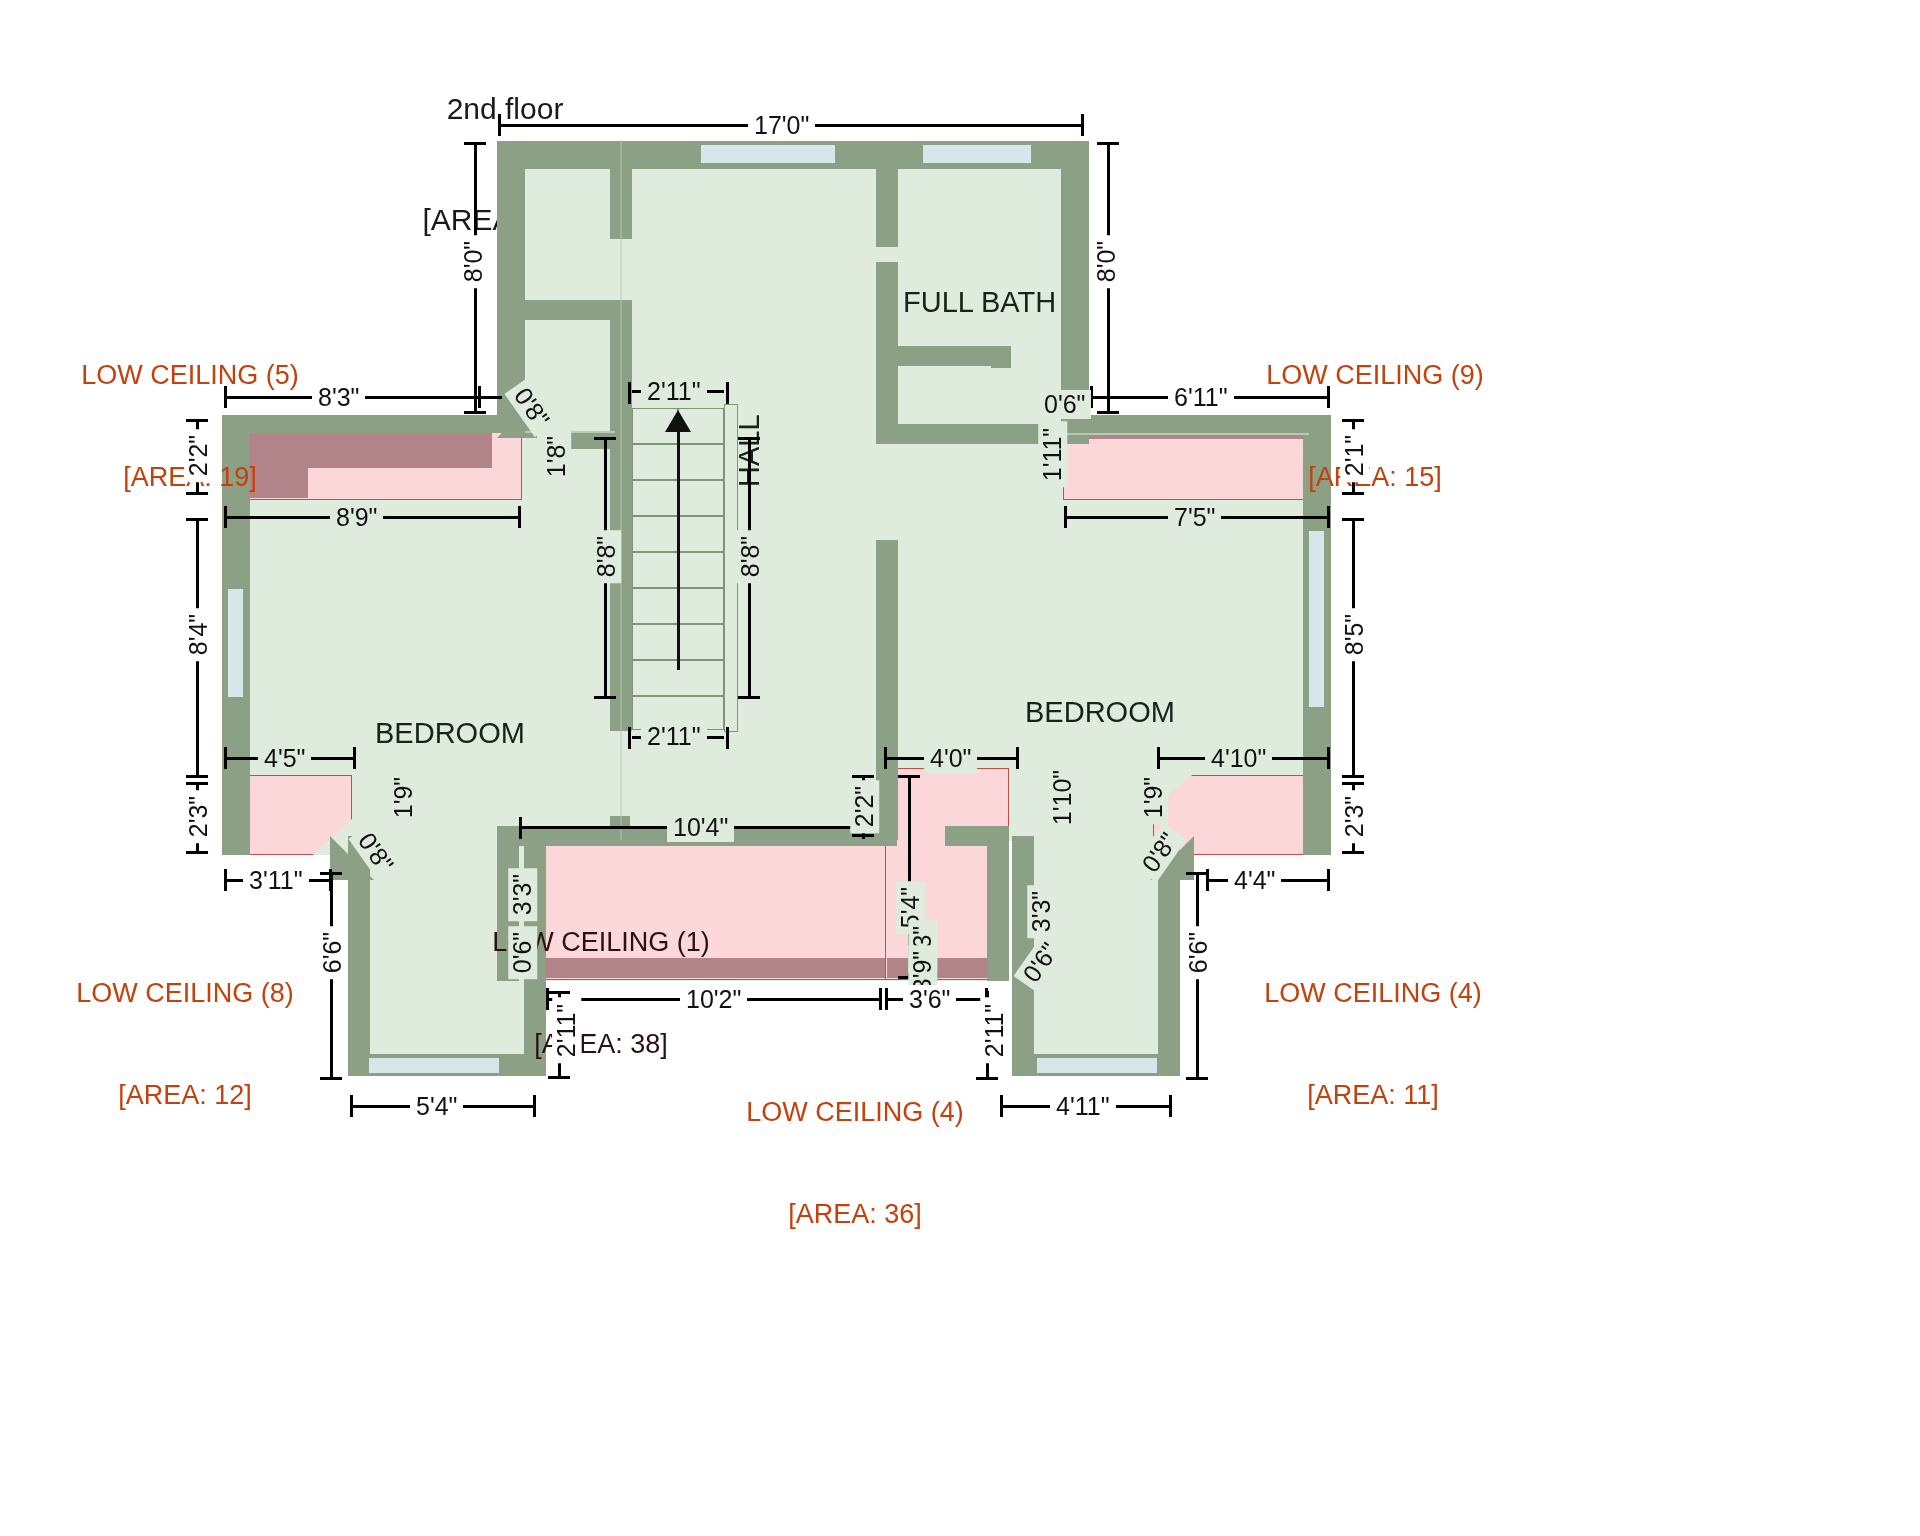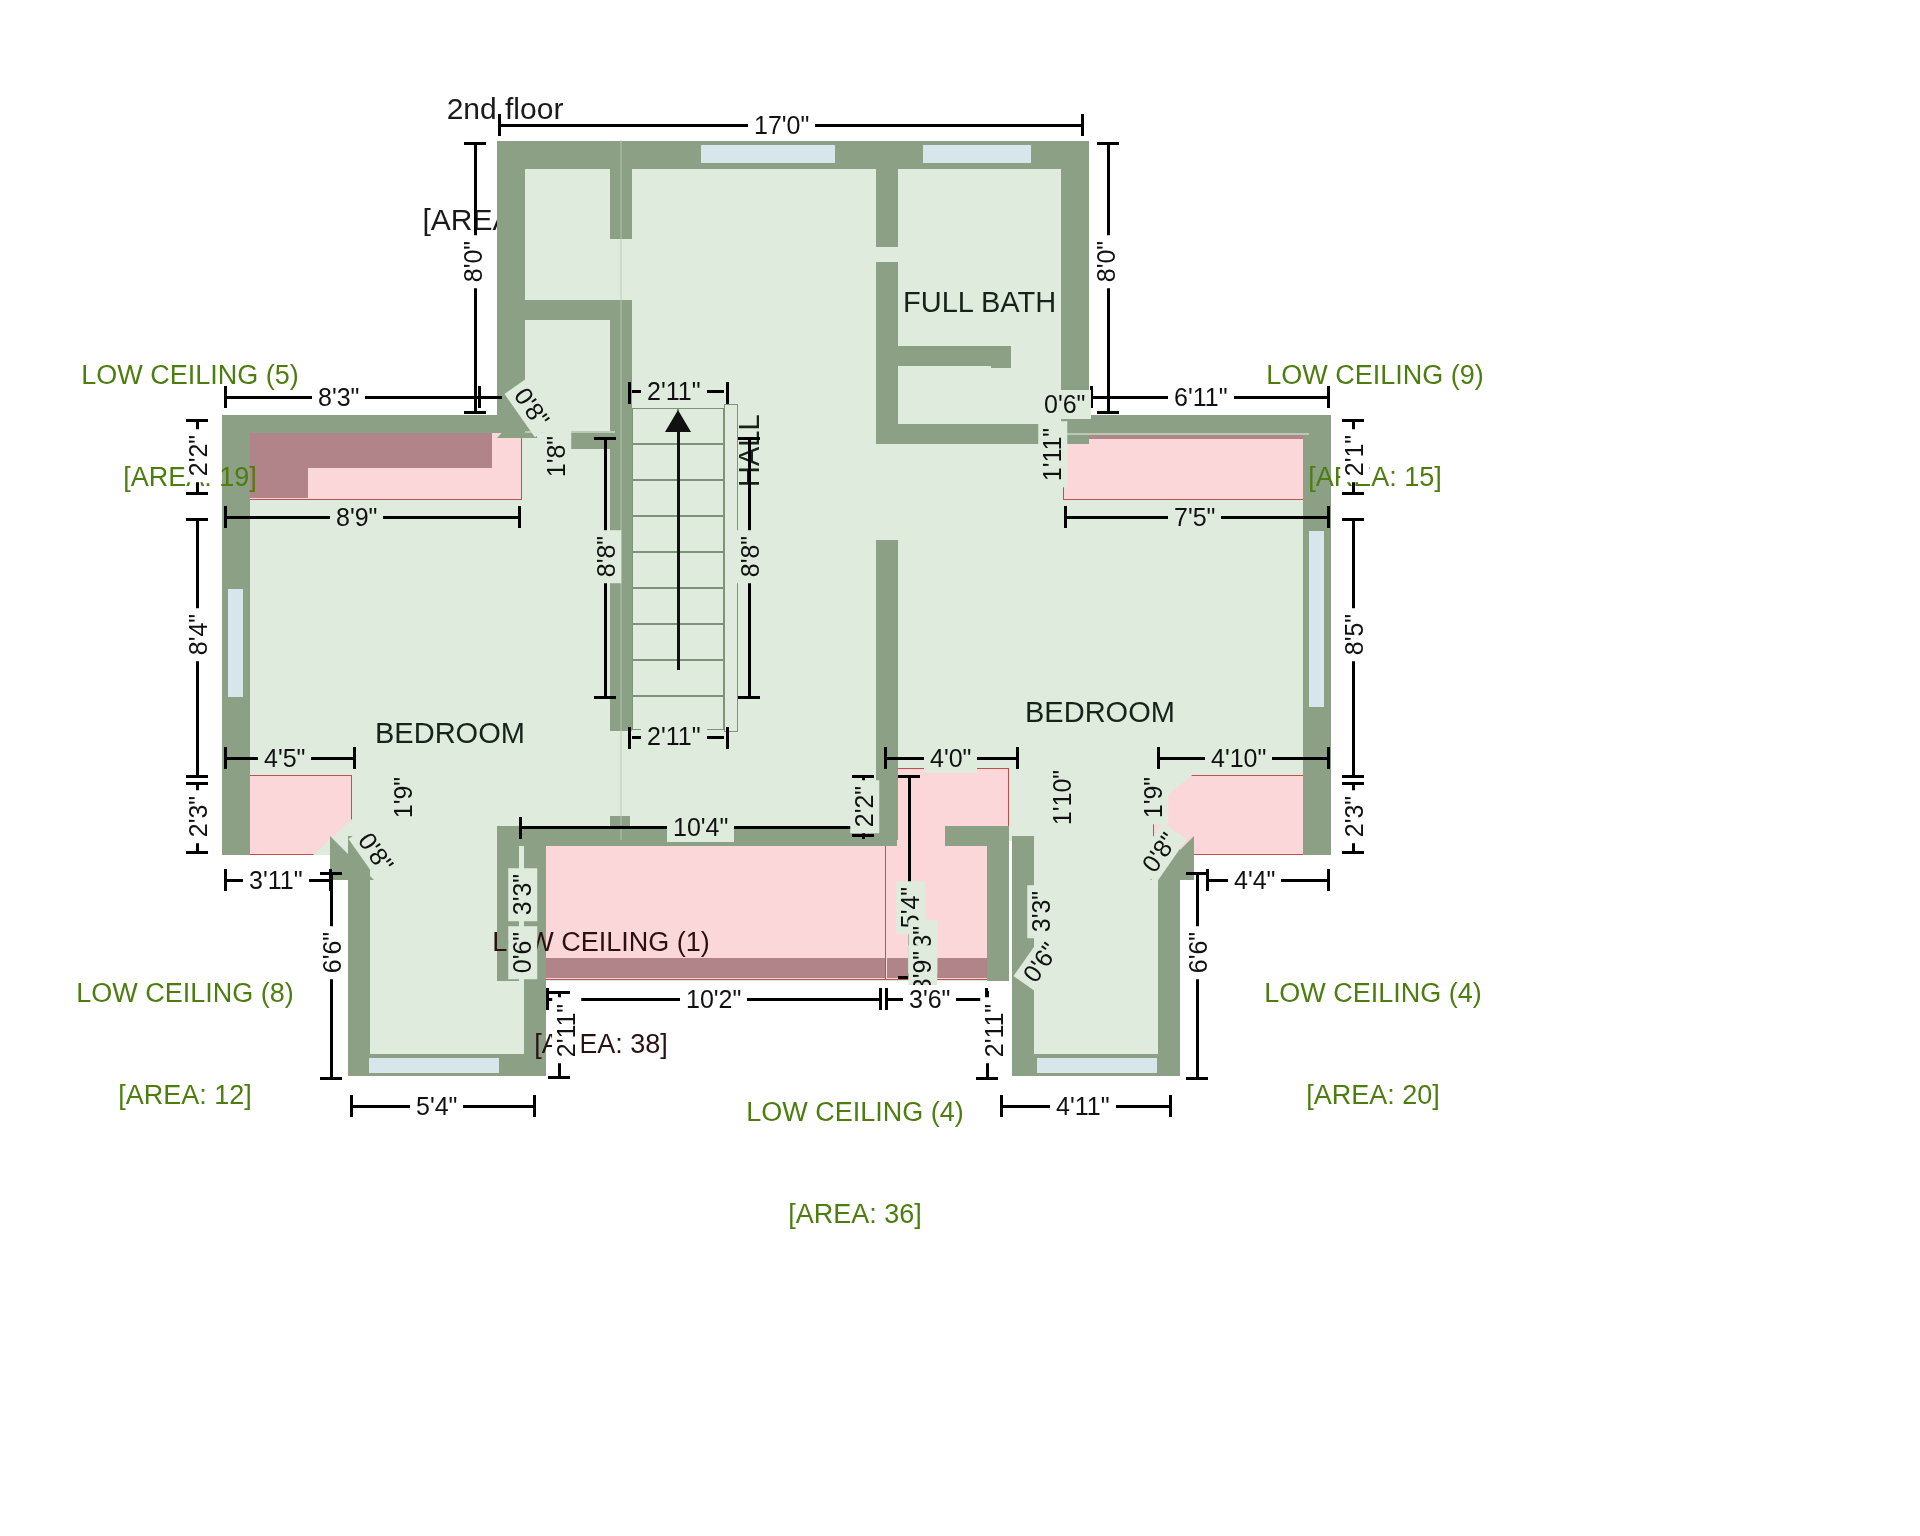--- a/index.html
+++ b/index.html
@@ -1,21 +1,21 @@
 <!DOCTYPE html>
 <html><head>
 <meta charset="utf-8">
 <style>
   html,body{margin:0;padding:0;background:#ffffff;}
   body{width:1920px;height:1536px;font-family:"Liberation Sans",sans-serif;color:#1a1a1a;}
   #stage{position:relative;width:1920px;height:1536px;overflow:hidden;}
 
   .title{position:absolute;text-align:center;font-size:30px;line-height:37px;color:#1a1a1a;white-space:pre;}
 
-  .lbl{position:absolute;font-size:27px;line-height:34px;color:#4d7c0f;text-align:center;white-space:pre;}
+  .lbl{position:absolute;font-size:27px;line-height:34px;color:#c2410c;text-align:center;white-space:pre;}
   .lbl.dark{color:#2a1010;}
 
   
   .roomname{position:absolute;font-size:29px;color:#16231a;white-space:nowrap;}
 
   
   .dim{position:absolute;font-size:25px;color:#111;white-space:nowrap;background:#fff;padding:0 6px;}
   .dim.onplan{background:#dfecdd;}
 
   
@@ -165,21 +165,21 @@
   <div class="lbl" style="left:1240px;top:290px;width:270px;">
     <div>LOW CEILING (9)</div>
     <div>[AREA: 15]</div>
   </div>
   <div class="lbl" style="left:50px;top:908px;width:270px;">
     <div>LOW CEILING (8)</div>
     <div>[AREA: 12]</div>
   </div>
   <div class="lbl" style="left:1238px;top:908px;width:270px;">
     <div>LOW CEILING (4)</div>
-    <div>[AREA: 20]</div>
+    <div>[AREA: 11]</div>
   </div>
   <div class="lbl dark" style="left:486px;top:857px;width:230px;">
     <div>LOW CEILING (1)</div>
     <div>[AREA: 38]</div>
   </div>
   <div class="lbl" style="left:720px;top:1027px;width:270px;">
     <div>LOW CEILING (4)</div>
     <div>[AREA: 36]</div>
   </div>
 

